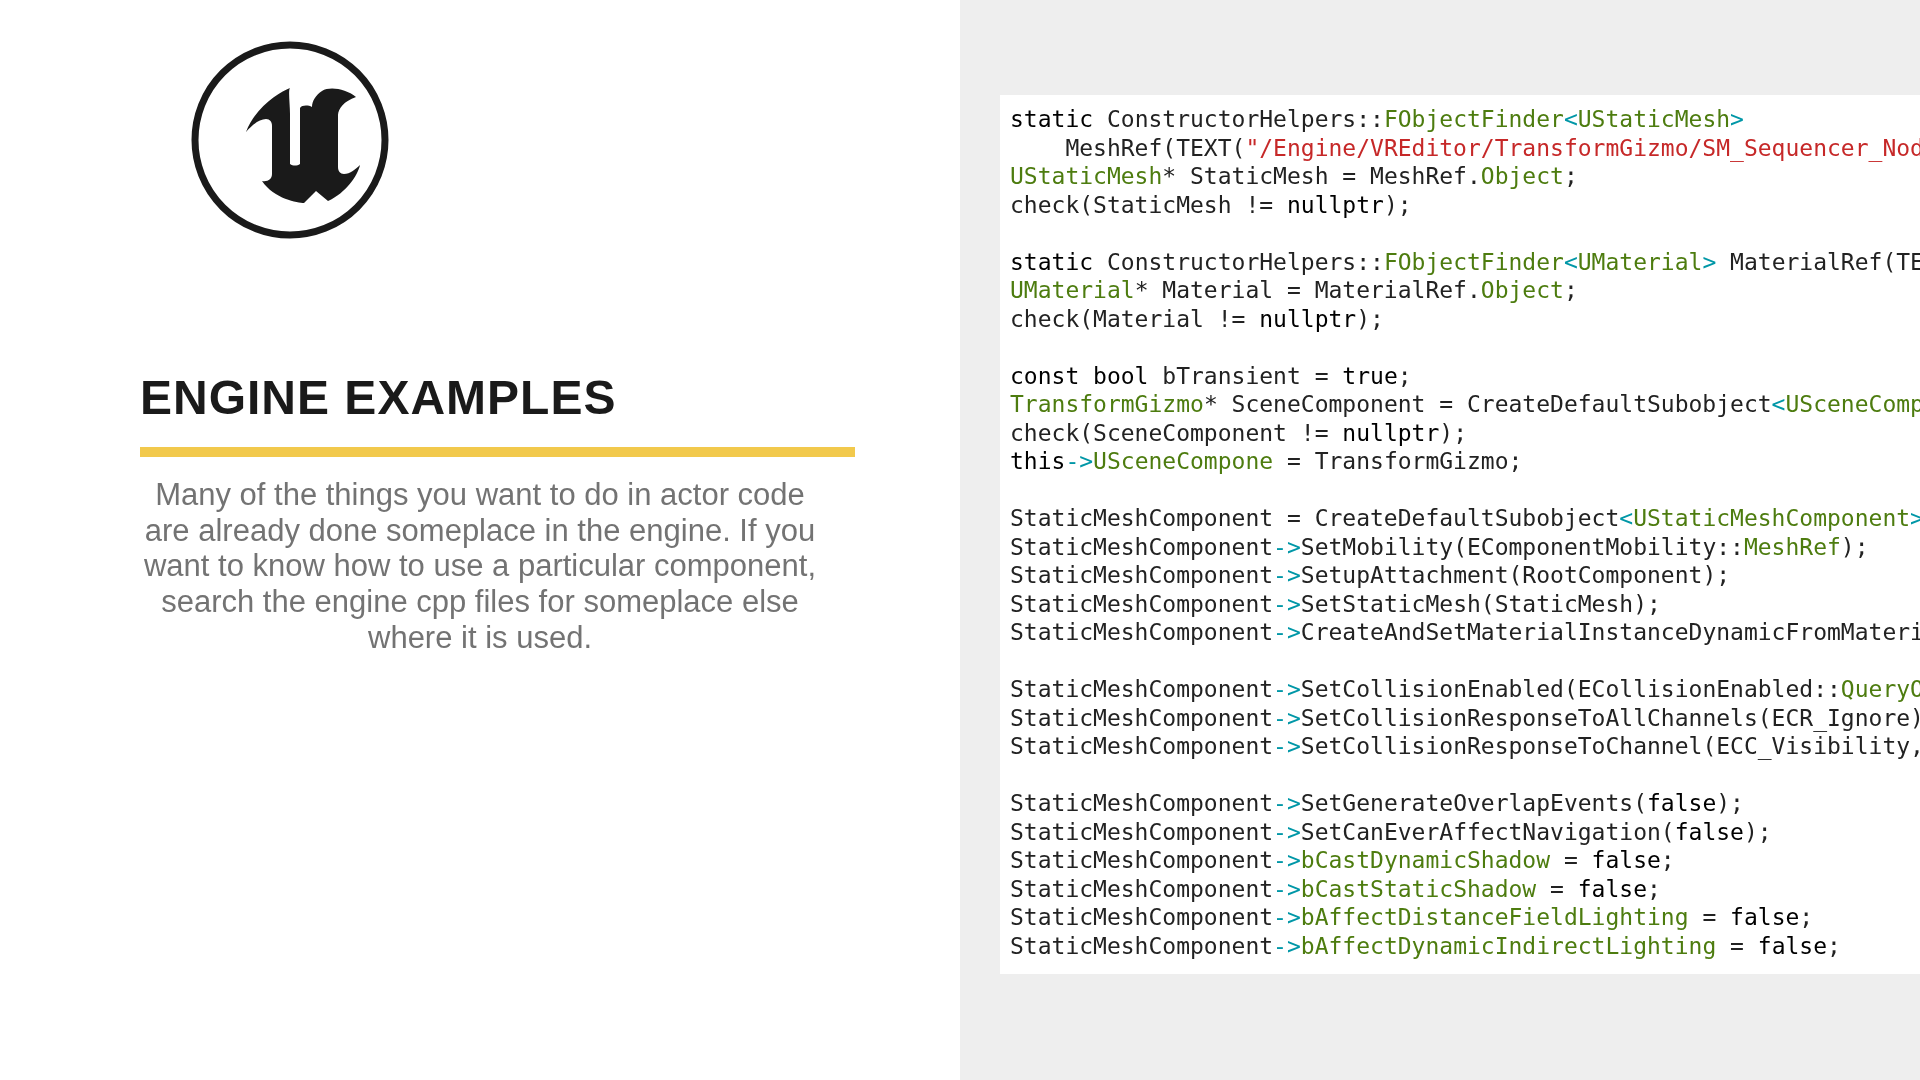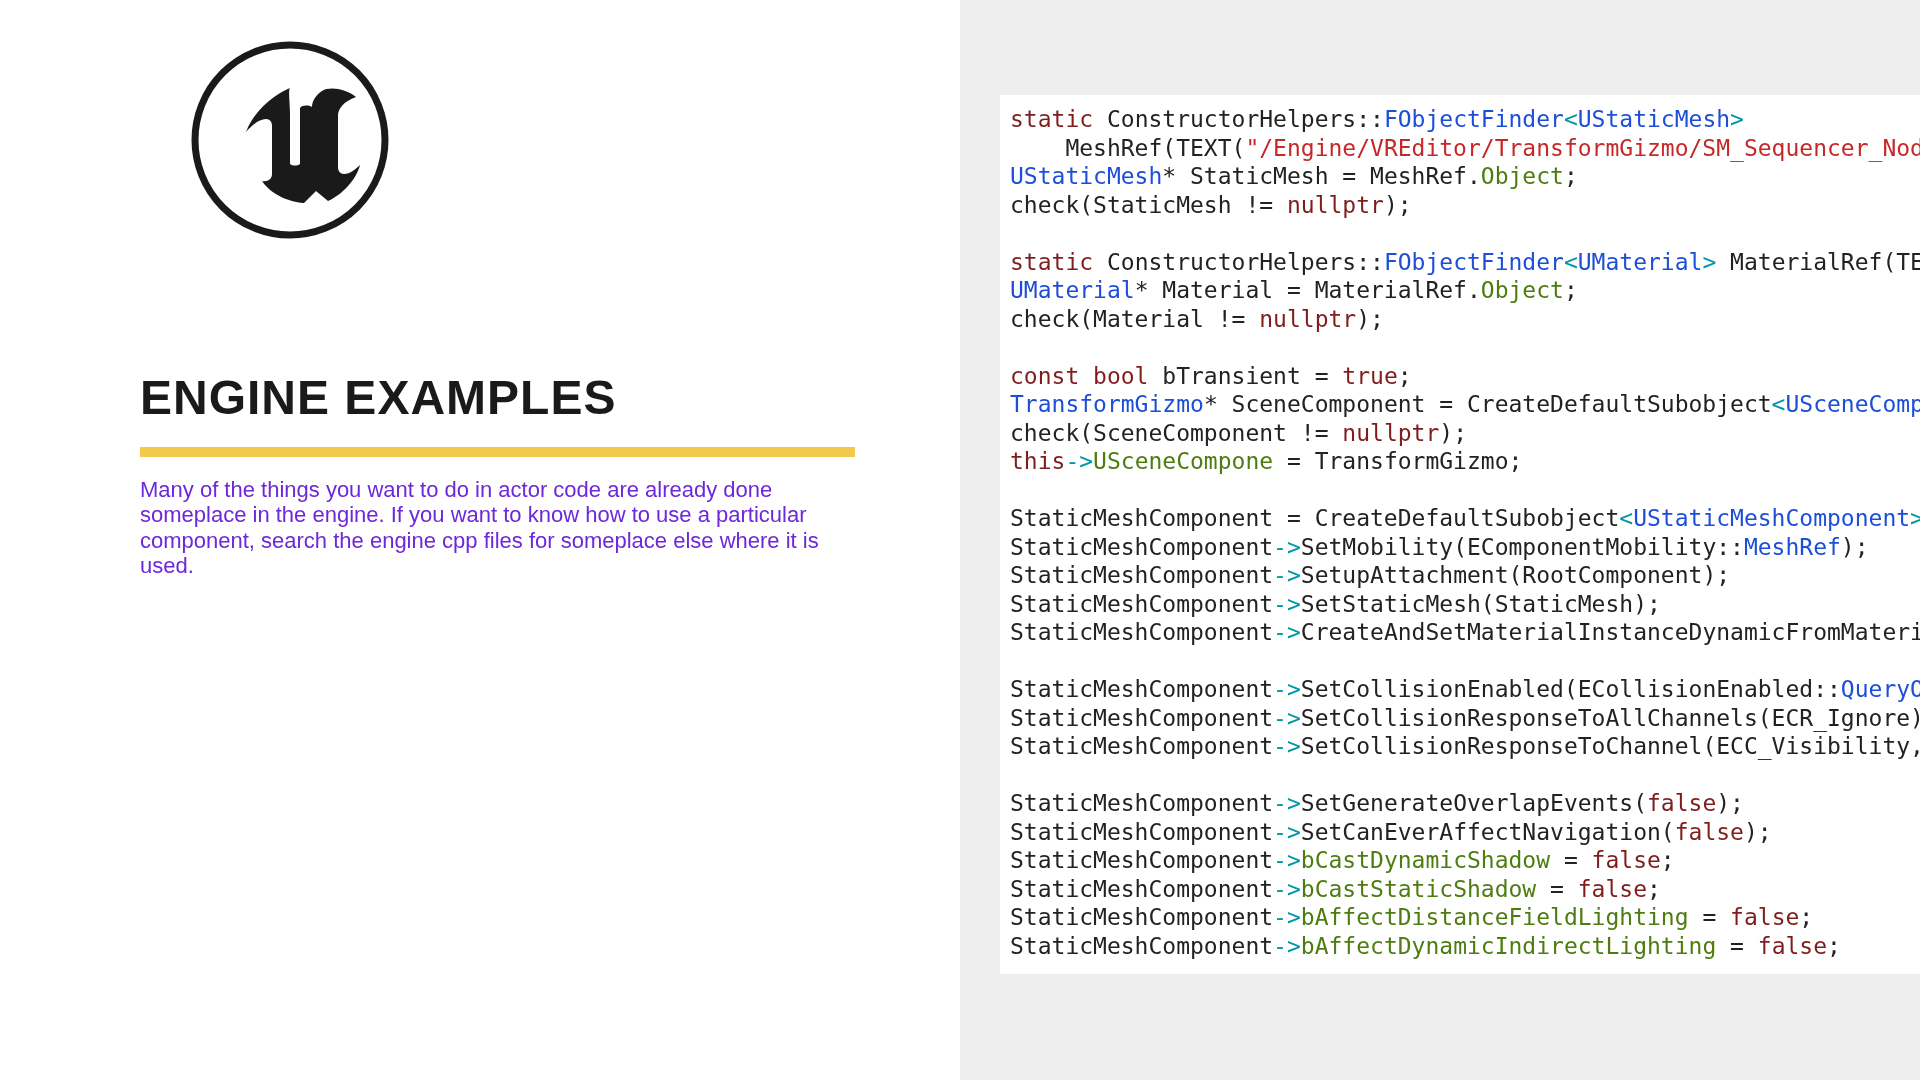--- a/index.html
+++ b/index.html
@@ -30,38 +30,39 @@
     color: #1a1a1a;
     margin-bottom: 22px;
   }
   .divider {
     height: 10px;
     width: 715px;
     background: #f2c94c;
     margin-bottom: 20px;
   }
   .para {
-    font-size: 22px;
+    font-size: 31px;
     line-height: 1.15;
-    color: #6d28d9;
+    color: #737373;
     margin-bottom: 20px;
     max-width: 710px;
+    text-align: center;
   }
   .code-block {
     background: #ffffff;
     font-family: "Menlo", "Consolas", "DejaVu Sans Mono", monospace;
     font-size: 23px;
     line-height: 28.5px;
     white-space: pre;
     color: #222;
     padding: 10px 0 14px 10px;
     overflow: hidden;
   }
-  .kw  { color: #7f1d1d; }  
-  .cls { color: #1d4ed8; }  
+  .kw  { color: #000000; }  
+  .cls { color: #4d7c0f; }  
   .mem { color: #4d7c0f; }  
   .op  { color: #0097a7; }  
   .str { color: #c62828; }
 </style>
 </head>
 <body>
 
 <div class="left-panel">
   <div class="logo">
     <svg viewBox="0 0 200 200" width="200" height="200">

